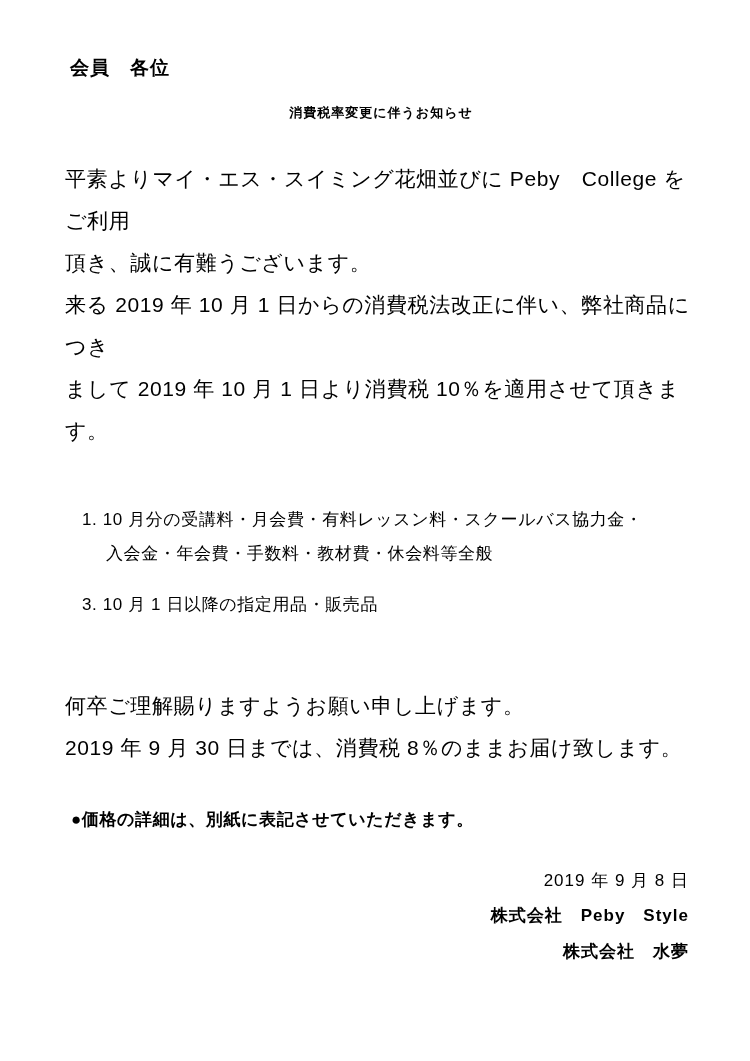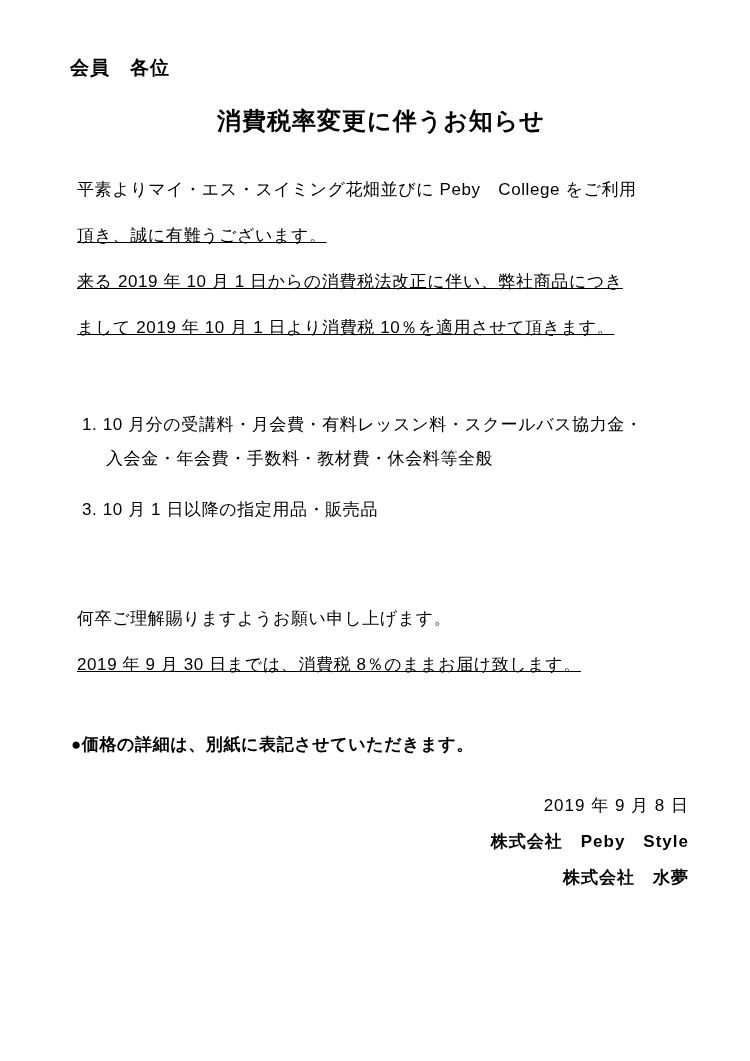--- a/index.html
+++ b/index.html
@@ -24,39 +24,38 @@
     padding: 55px 60px 20px 58px;
   }
   .addressee {
     font-size: 19px;
     font-weight: bold;
     letter-spacing: 1px;
     margin: 0 0 0 5px;
     line-height: 1.4;
   }
   .doc-title {
-    font-size: 24px;
+    font-size: 13px;
     font-weight: bold;
     letter-spacing: 1px;
     text-align: center;
     margin: 22px 0 0 0;
     line-height: 1.4;
   }
   .body-block {
     margin-top: 36px;
   }
   .para {
-    font-size: 17px;
+    font-size: 21px;
     line-height: 2.0;
     letter-spacing: 0.6px;
-    margin: 12px;
+    margin: 0;
   }
   .para + .para {
     margin-top: 0;
-    text-decoration: underline;
   }
   .gap-md { height: 34px; }
   .gap-lg { height: 46px; }
   .section-head {
     font-size: 17px;
     font-weight: bold;
     letter-spacing: 0.6px;
     margin: 0;
     line-height: 2.0;
   }

